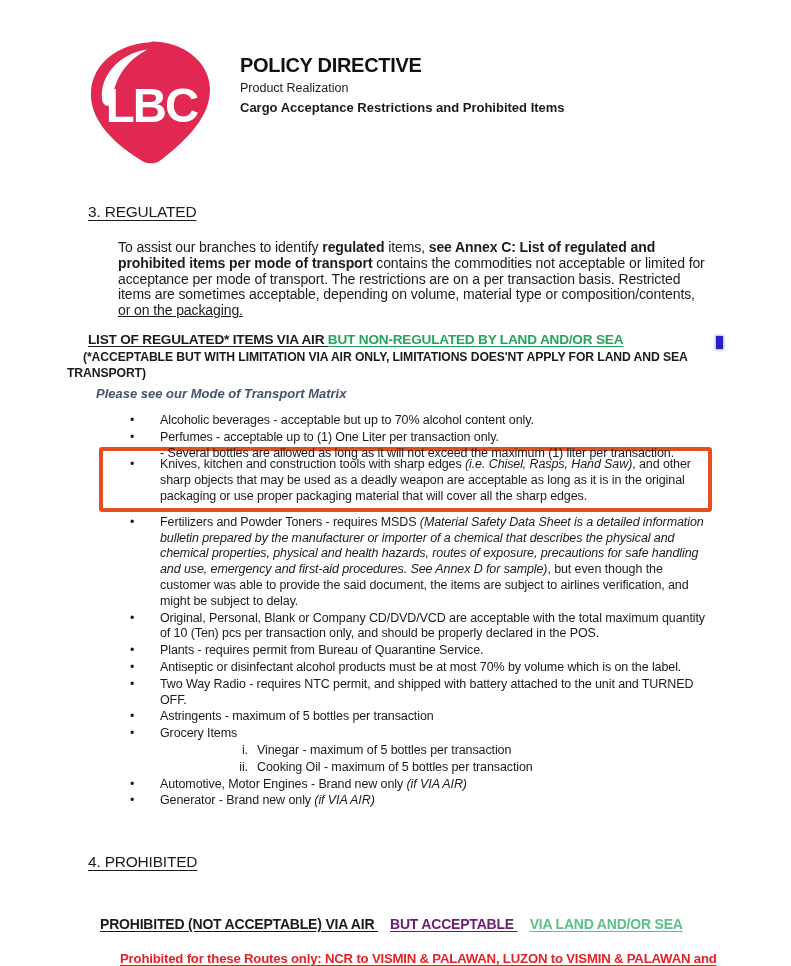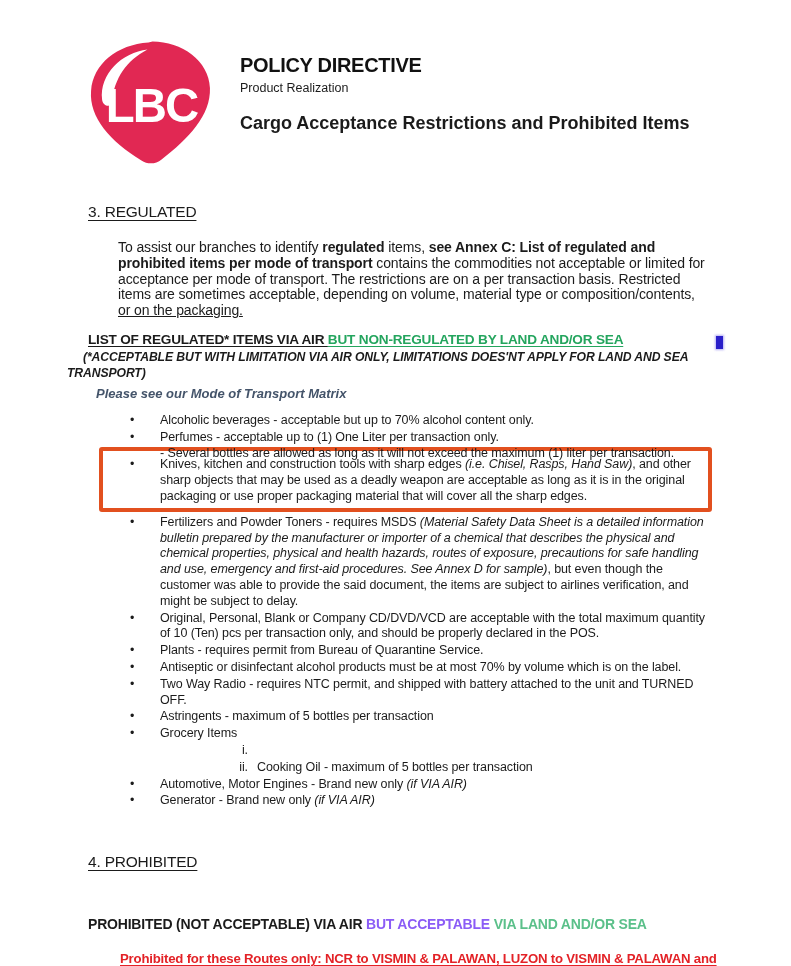--- a/index.html
+++ b/index.html
@@ -20,40 +20,40 @@
     background:#ffffff;
     font-family:"Liberation Sans", sans-serif;
     color:var(--ink);
     overflow:hidden;
   }
   
   .logo{position:absolute;left:84px;top:37px;width:133px;height:134px;}
   .header-text{position:absolute;left:240px;top:54px;}
   .doc-title{font-size:20px;font-weight:bold;letter-spacing:-0.3px;color:#111;}
   .doc-sub1{font-size:12.5px;margin-top:4px;}
-  .doc-sub2{font-size:18px;font-weight:bold;margin-top:18px;}
+  .doc-sub2{font-size:13px;font-weight:bold;margin-top:5px;}
 
   
   .h-section{position:absolute;left:88px;font-size:15.5px;font-weight:normal;
     text-decoration:underline;text-underline-offset:3px;letter-spacing:-0.2px;}
   .h-regulated{top:203px;}
   .h-prohibited{top:853px;}
 
   .intro{position:absolute;left:118px;top:240px;width:590px;
     font-size:14px;line-height:15.8px;letter-spacing:-0.1px;}
 
   .list-heading{position:absolute;left:88px;top:332px;width:640px;
     font-size:13.6px;font-weight:bold;letter-spacing:-0.2px;}
   .list-heading span{text-decoration:underline;text-underline-offset:2px;}
 
   .blue-mark{position:absolute;left:716px;top:336px;width:7px;height:13px;
     background:var(--blue);box-shadow:0 0 2px 1px rgba(90,80,230,.45);}
 
   .limitation{position:absolute;left:67px;top:350px;width:645px;
-    font-size:12.2px;font-weight:bold;font-style:italic;line-height:15.5px;
+    font-size:12.2px;font-weight:bold;line-height:15.5px;
     text-indent:16px;letter-spacing:-0.1px;}
   .matrix-note{position:absolute;left:96px;top:386px;
     font-size:13px;font-weight:bold;font-style:italic;color:var(--slate);}
 
   
   .bullets{position:absolute;left:130px;top:413px;width:582px;
     font-size:12.5px;line-height:15.8px;letter-spacing:-0.1px;}
   .brow{display:flex;margin-bottom:1px;}
   .marker{flex:0 0 30px;}
   .btext{flex:1;}
@@ -63,21 +63,21 @@
     padding:6px 2px 3px 0;
     width:613px;
   }
   .brow.boxed .marker{flex:0 0 30px;margin-left:27px;}
   .subrow{display:flex;margin-left:88px;margin-bottom:1px;}
   .sublabel{flex:0 0 30px;text-align:right;margin-right:9px;}
 
   
   .prohibited-sub{position:absolute;left:88px;top:915px;width:660px;
     font-size:14px;font-weight:bold;line-height:18.5px;letter-spacing:-0.2px;}
-  .prohibited-sub span{text-underline-offset:2px;}
+  .prohibited-sub span{text-decoration:underline;text-underline-offset:2px;margin-left:12px;}
   .routes{position:absolute;left:88px;top:951px;white-space:nowrap;
     font-size:13.2px;font-weight:bold;color:var(--red);
     text-decoration:underline;text-underline-offset:2px;letter-spacing:-0.2px;margin-left:32px;}
 </style>
 </head>
 <body>
 
 <div class="page">
 
   <svg class="logo" viewBox="0 0 132 132" aria-hidden="true">
@@ -140,34 +140,35 @@
       <div class="brow">
         <span class="marker">•</span>
         <div class="btext"><span>Astringents - maximum of 5 bottles per transaction</span></div>
       </div>
       <div class="brow">
         <span class="marker">•</span>
         <div class="btext"><span>Grocery Items</span></div>
       </div>
       <div class="subrow">
         <span class="sublabel">i.</span>
+        <span>Vinegar - maximum of 5 bottles per transaction</span>
       </div>
       <div class="subrow">
         <span class="sublabel">ii.</span>
         <span>Cooking Oil - maximum of 5 bottles per transaction</span>
       </div>
       <div class="brow">
         <span class="marker">•</span>
         <div class="btext"><span>Automotive, Motor Engines - Brand new only </span><span style="font-style: italic;">(if VIA AIR)</span></div>
       </div>
       <div class="brow">
         <span class="marker">•</span>
         <div class="btext"><span>Generator - Brand new only </span><span style="font-style: italic;">(if VIA AIR)</span></div>
       </div>
     </div>
 
   <div class="h-section h-prohibited">4. PROHIBITED</div>
 
-  <div class="prohibited-sub"><span>PROHIBITED (NOT ACCEPTABLE) VIA AIR </span><span style="color: #8b5cf6;">BUT ACCEPTABLE </span><span style="color: rgb(91, 192, 138);">VIA LAND AND/OR SEA</span></div>
+  <div class="prohibited-sub"><span>PROHIBITED (NOT ACCEPTABLE) VIA AIR </span><span style="color: #701a75;">BUT ACCEPTABLE </span><span style="color: rgb(91, 192, 138);">VIA LAND AND/OR SEA</span></div>
 
   <div class="routes">Prohibited for these Routes only: NCR to VISMIN &amp; PALAWAN, LUZON to VISMIN &amp; PALAWAN and</div>
 
 </div>
 
 </body></html>

